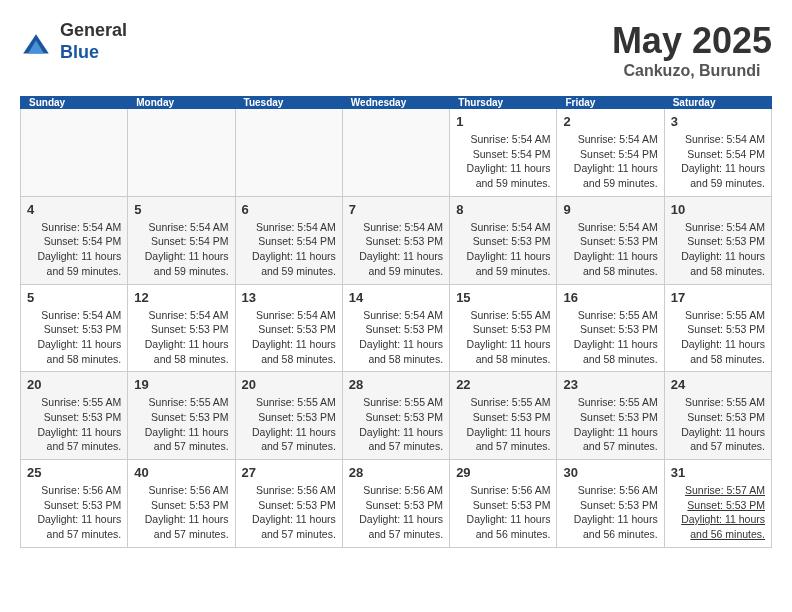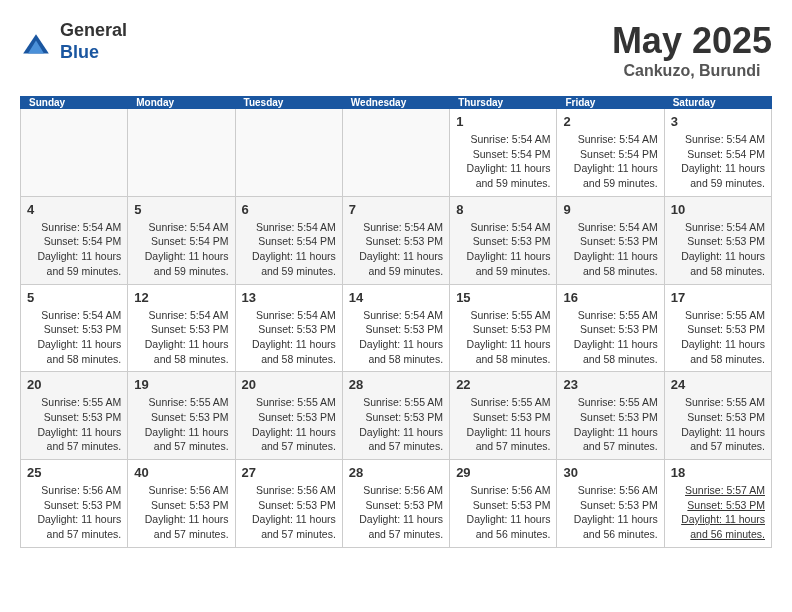--- a/index.html
+++ b/index.html
@@ -304,20 +304,20 @@
 Sunset: 5:53 PM
 Daylight: 11 hours and 56 minutes.</div>
         </td>
         <td>
           <div class="day-number">30</div>
           <div class="day-info" style="white-space: pre-line;">Sunrise: 5:56 AM
 Sunset: 5:53 PM
 Daylight: 11 hours and 56 minutes.</div>
         </td>
         <td>
-          <div class="day-number">18</div>
+          <div class="day-number">31</div>
           <div class="day-info" style="white-space: pre-line; text-decoration: underline;">Sunrise: 5:57 AM
 Sunset: 5:53 PM
 Daylight: 11 hours and 56 minutes.</div>
         </td>
       </tr>
     </tbody>
 </table>
 
 </body></html>

